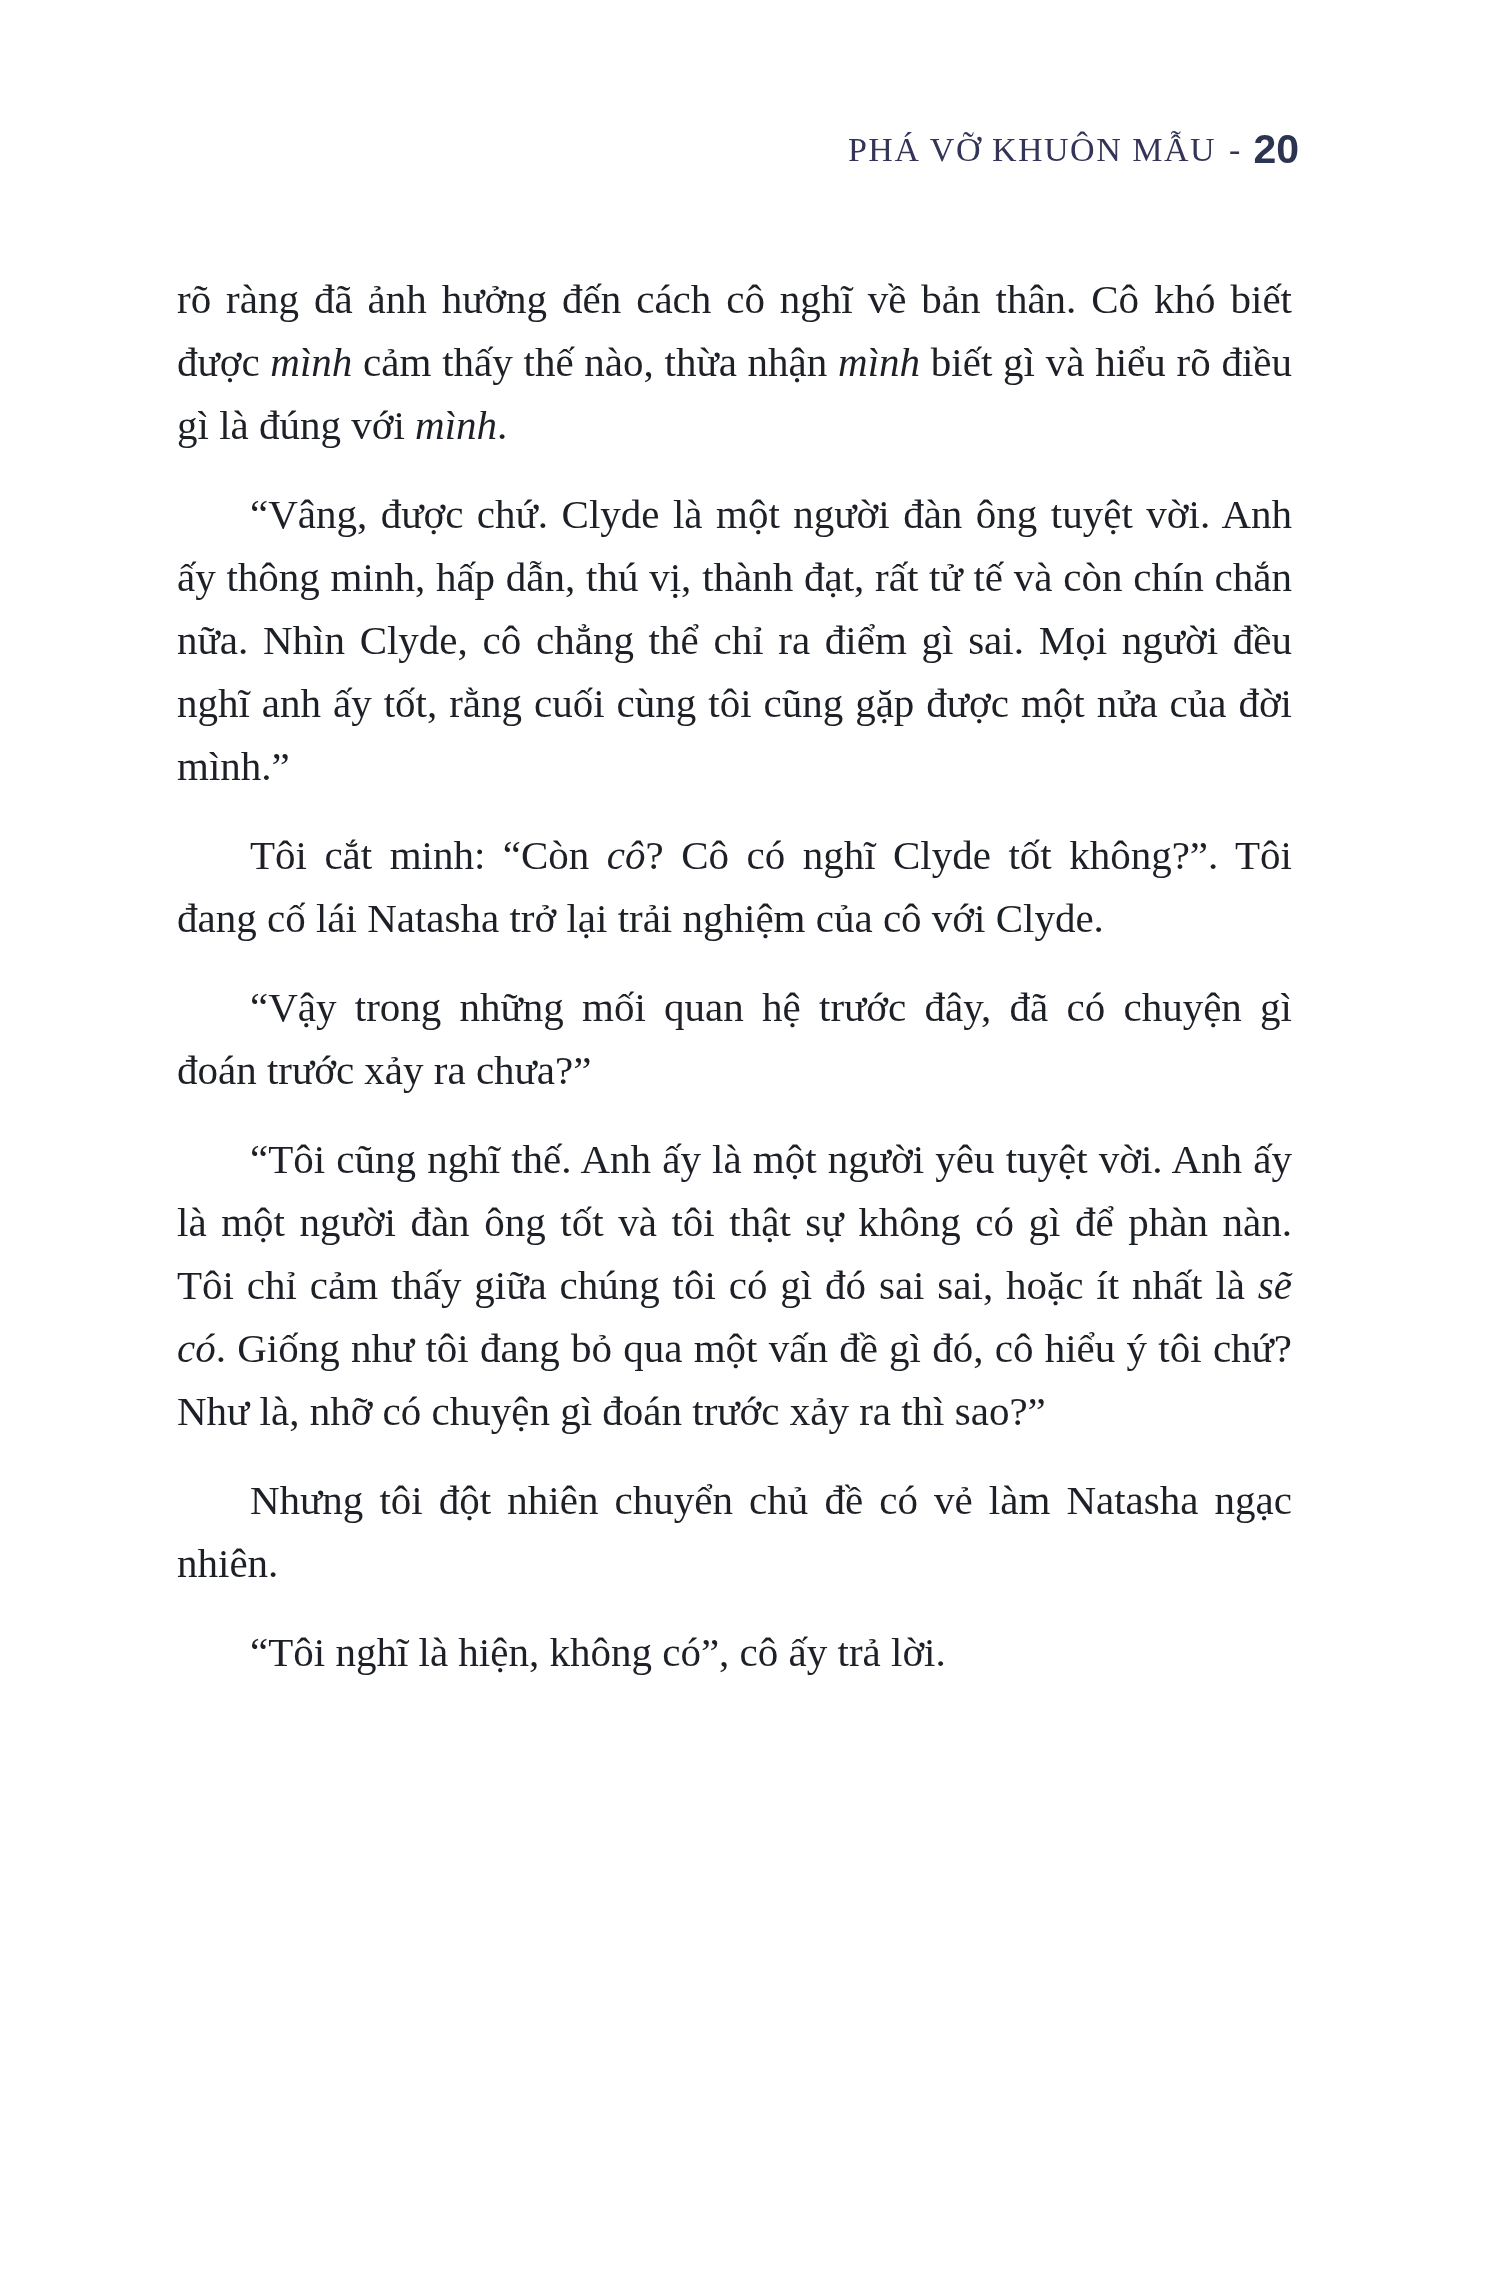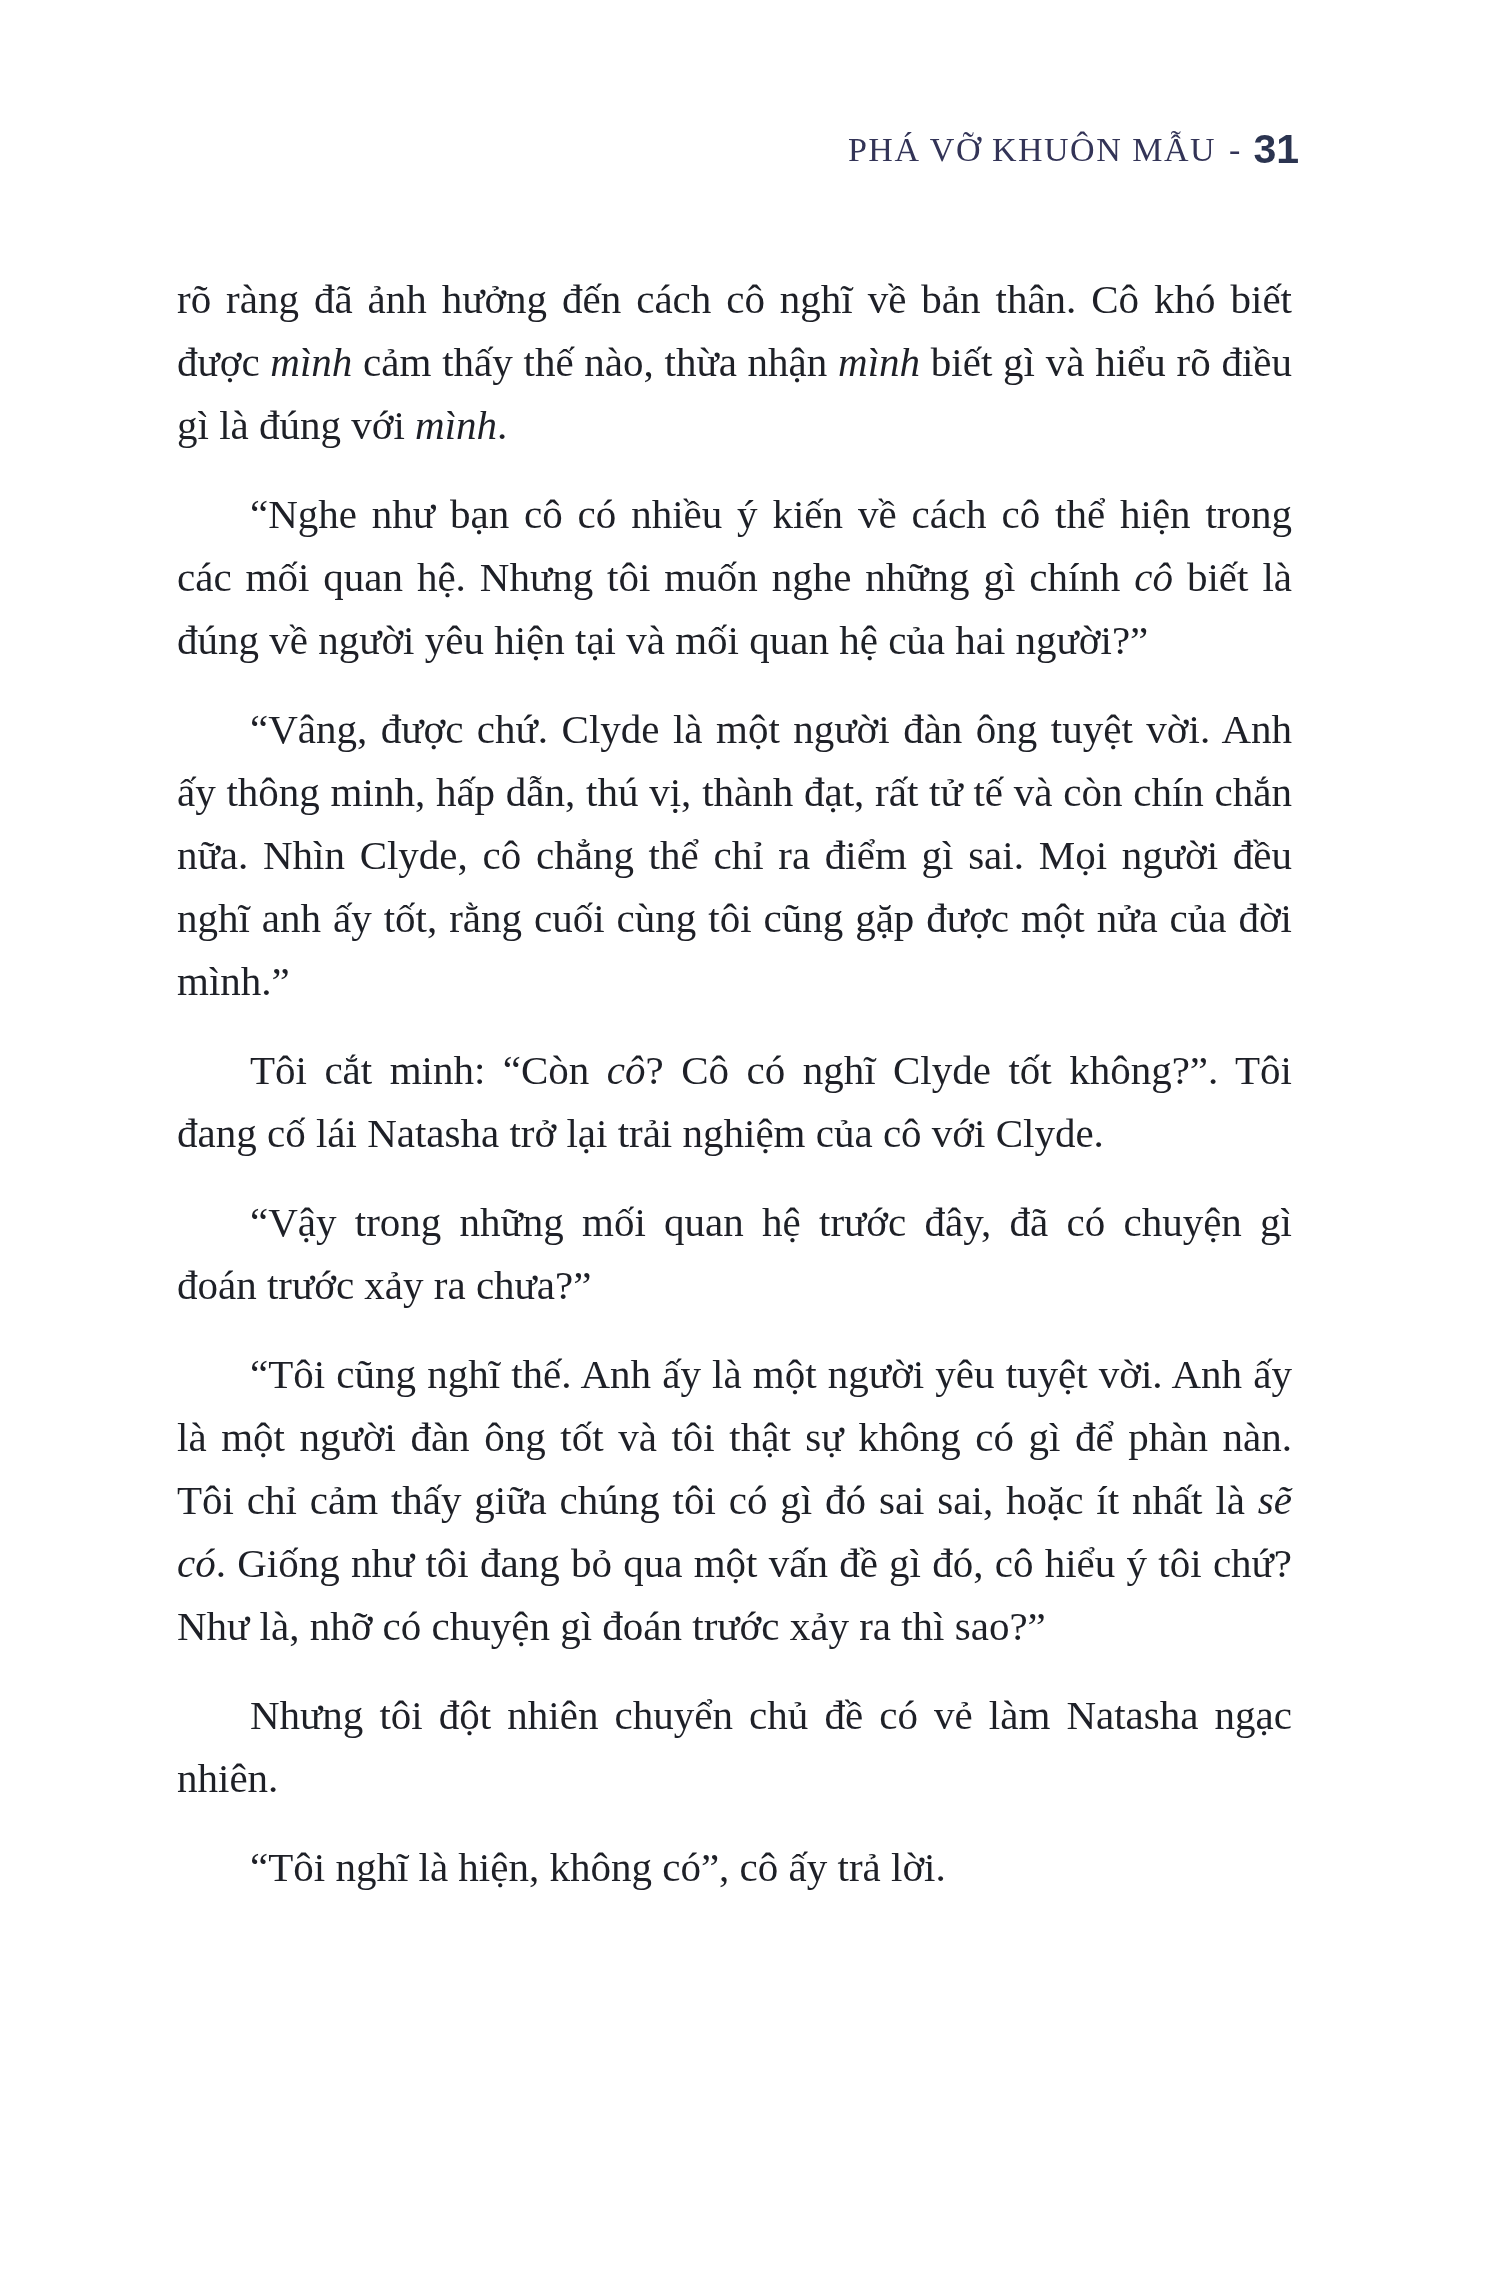--- a/index.html
+++ b/index.html
@@ -65,26 +65,25 @@
   .para i { font-style: italic; }
 </style>
 </head>
 <body>
 
 <div class="page">
 
   <header class="page-header">
     <span class="running-title">PHÁ VỠ KHUÔN MẪU</span>
     <span class="header-sep">-</span>
-    <span class="page-number">31</span>
+    <span class="page-number">20</span>
   </header>
 
   <main class="page-body">
       <p class="para"><span>rõ ràng đã ảnh hưởng đến cách cô nghĩ về bản thân. Cô khó biết được </span><i>mình</i><span> cảm thấy thế nào, thừa nhận </span><i>mình</i><span> biết gì và hiểu rõ điều gì là đúng với </span><i>mình</i><span>.</span></p>
-      <p class="para indent"><span>“Nghe như bạn cô có nhiều ý kiến về cách cô thể hiện trong các mối quan hệ. Nhưng tôi muốn nghe những gì chính </span><i>cô</i><span> biết là đúng về người yêu hiện tại và mối quan hệ của hai người?”</span></p>
       <p class="para indent"><span>“Vâng, được chứ. Clyde là một người đàn ông tuyệt vời. Anh ấy thông minh, hấp dẫn, thú vị, thành đạt, rất tử tế và còn chín chắn nữa. Nhìn Clyde, cô chẳng thể chỉ ra điểm gì sai. Mọi người đều nghĩ anh ấy tốt, rằng cuối cùng tôi cũng gặp được một nửa của đời mình.”</span></p>
       <p class="para indent"><span>Tôi cắt minh: “Còn </span><i>cô</i><span>? Cô có nghĩ Clyde tốt không?”. Tôi đang cố lái Natasha trở lại trải nghiệm của cô với Clyde.</span></p>
       <p class="para indent"><span>“Vậy trong những mối quan hệ trước đây, đã có chuyện gì đoán trước xảy ra chưa?”</span></p>
       <p class="para indent"><span>“Tôi cũng nghĩ thế. Anh ấy là một người yêu tuyệt vời. Anh ấy là một người đàn ông tốt và tôi thật sự không có gì để phàn nàn. Tôi chỉ cảm thấy giữa chúng tôi có gì đó sai sai, hoặc ít nhất là </span><i>sẽ có</i><span>. Giống như tôi đang bỏ qua một vấn đề gì đó, cô hiểu ý tôi chứ? Như là, nhỡ có chuyện gì đoán trước xảy ra thì sao?”</span></p>
       <p class="para indent"><span>Nhưng tôi đột nhiên chuyển chủ đề có vẻ làm Natasha ngạc nhiên.</span></p>
       <p class="para indent"><span>“Tôi nghĩ là hiện, không có”, cô ấy trả lời.</span></p>
     </main>
 
 </div>
 

